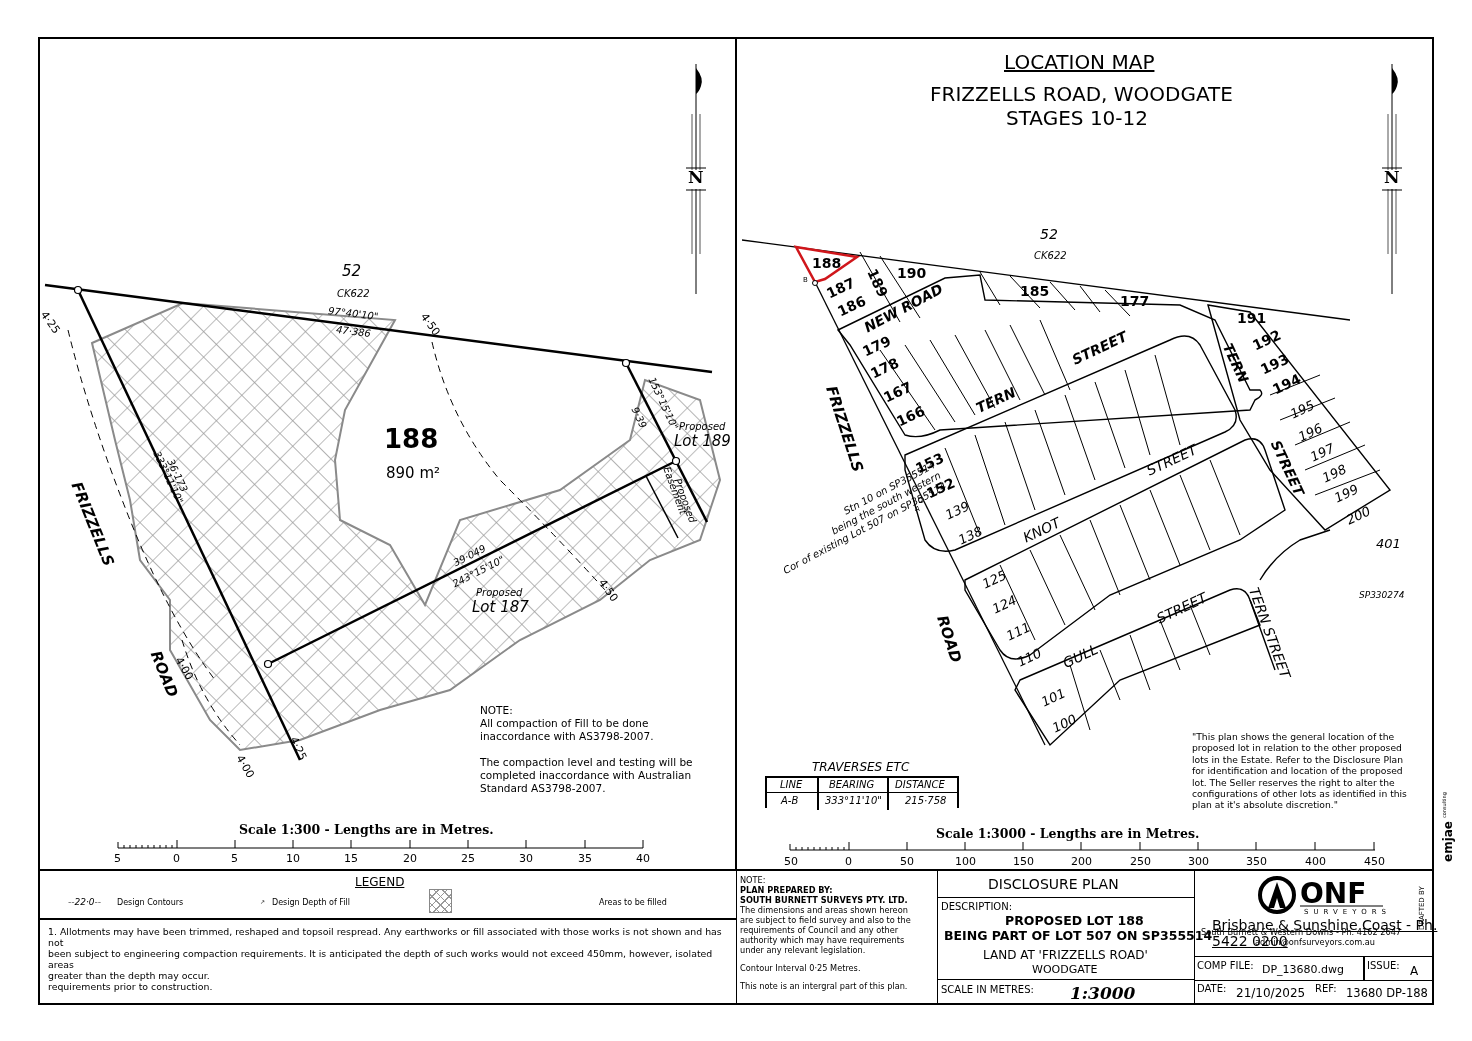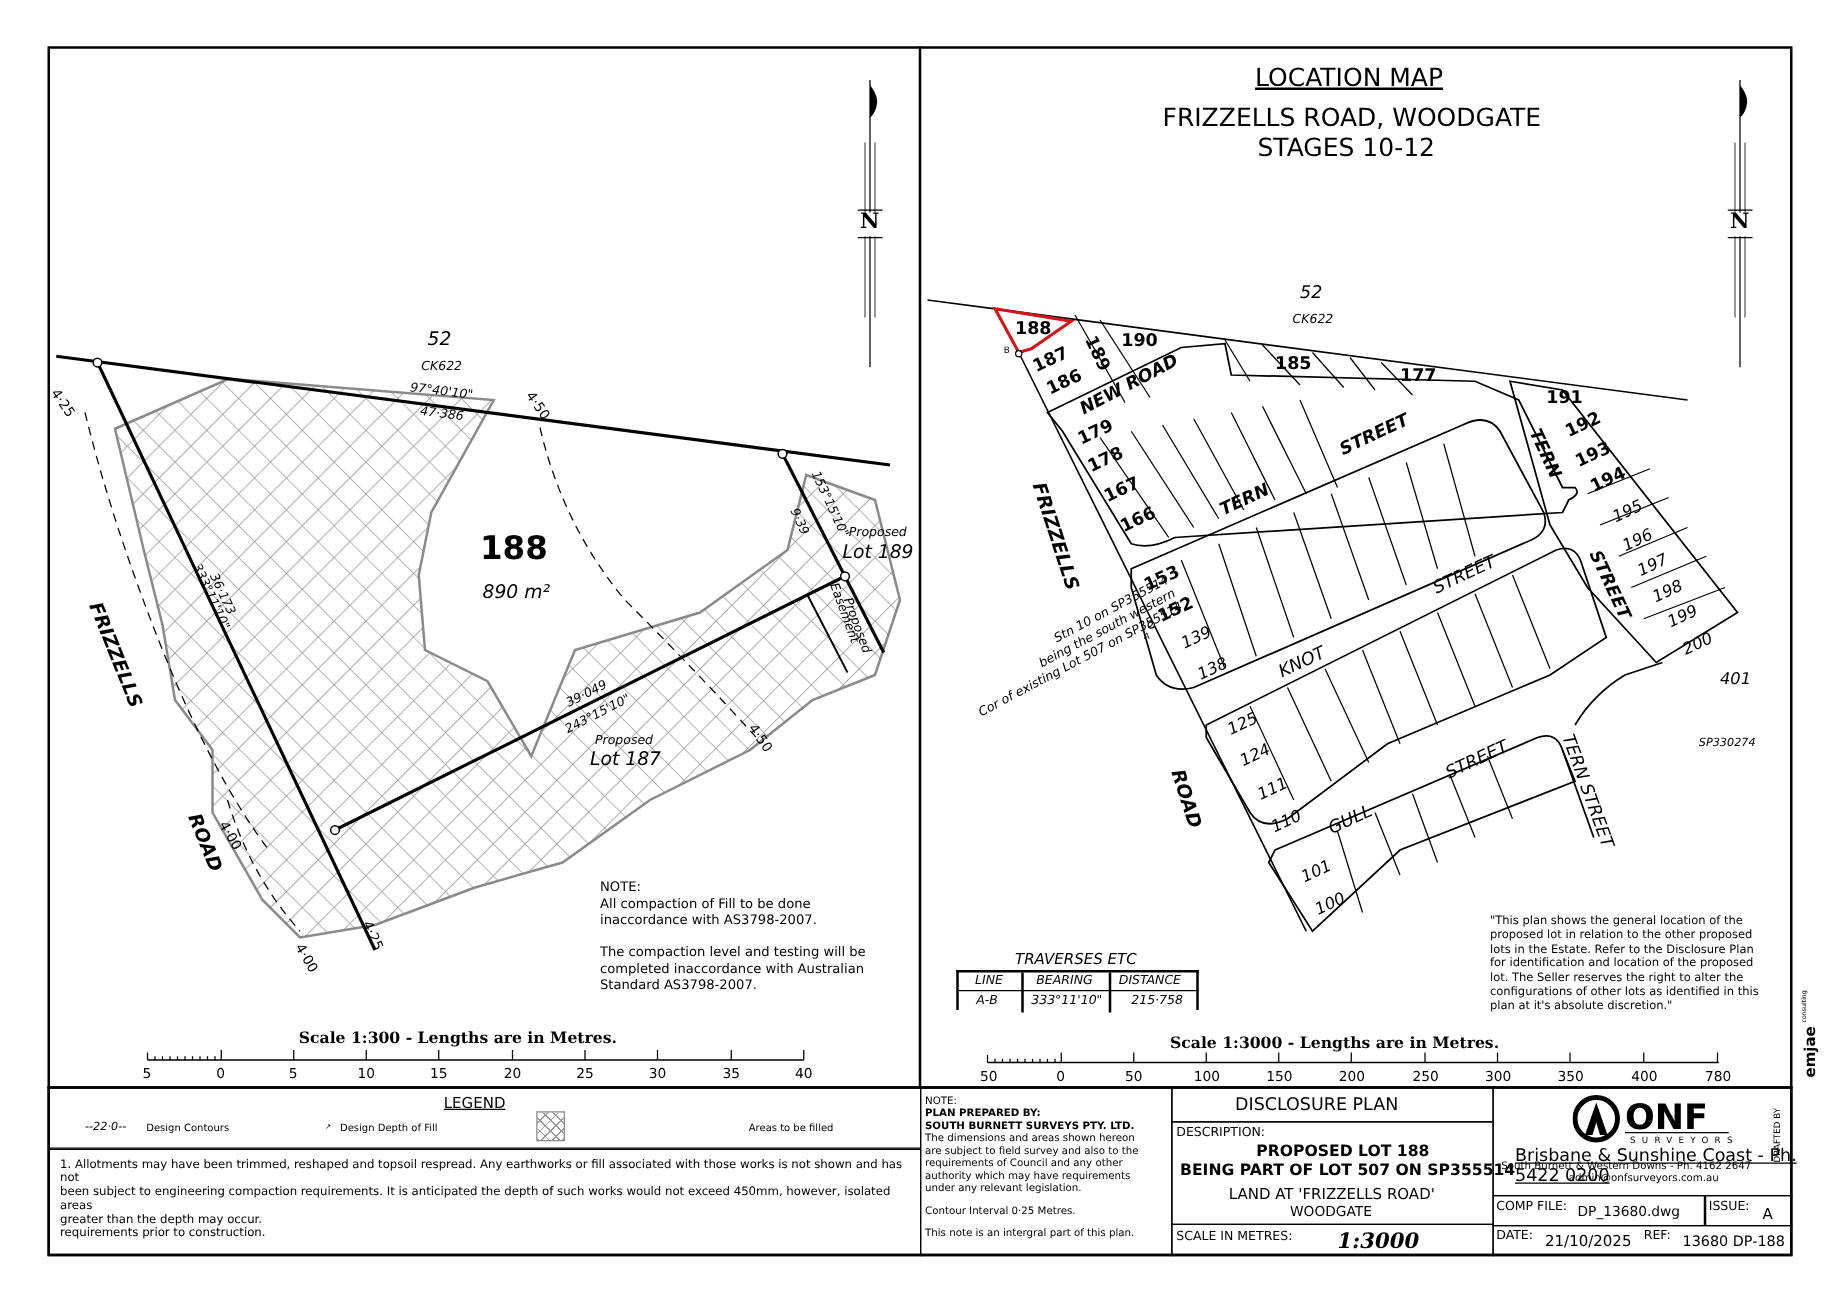--- a/index.html
+++ b/index.html
@@ -50,21 +50,21 @@
 <div class="abs" style="left:337px;top:288px;font-size:10px;font-style:italic;">CK622</div>
 <div class="abs" style="left:328px;top:308px;font-size:10px;font-style:italic;transform:rotate(7deg);">97°40'10"</div>
 <div class="abs" style="left:336px;top:326px;font-size:10px;font-style:italic;transform:rotate(7deg);">47·386</div>
 <div class="abs" style="left:38px;top:316px;font-size:11px;transform:rotate(55deg);">4·25</div>
 <div class="abs" style="left:418px;top:318px;font-size:11px;transform:rotate(55deg);">4·50</div>
 <div class="abs" style="left:596px;top:584px;font-size:11px;transform:rotate(55deg);">4·50</div>
 <div class="abs" style="left:172px;top:662px;font-size:11px;transform:rotate(60deg);">4·00</div>
 <div class="abs" style="left:233px;top:760px;font-size:11px;transform:rotate(60deg);">4·00</div>
 <div class="abs" style="left:286px;top:742px;font-size:11px;transform:rotate(65deg);">4·25</div>
 <div class="abs" style="left:384px;top:424px;font-size:26px;font-weight:bold;">188</div>
-<div class="abs" style="left:386px;top:464px;font-size:15px;font-style:italic;">890 m²</div>
+<div class="abs" style="left:386px;top:464px;font-size:15px;">890 m²</div>
 <div class="abs" style="left:635px;top:398px;font-size:10px;font-style:italic;transform:rotate(65deg);">153°15'10"</div>
 <div class="abs" style="left:628px;top:412px;font-size:10px;font-style:italic;transform:rotate(65deg);">9·39</div>
 <div class="abs" style="left:679px;top:421px;font-size:10px;font-style:italic;">Proposed</div>
 <div class="abs" style="left:674px;top:432px;font-size:15px;font-style:italic;">Lot 189</div>
 <div class="abs" style="left:662px;top:495px;font-size:10px;font-style:italic;transform:rotate(70deg);">Proposed</div>
 <div class="abs" style="left:650px;top:485px;font-size:10px;font-style:italic;transform:rotate(70deg);">Easement</div>
 <div class="abs" style="left:452px;top:550px;font-size:10px;font-style:italic;transform:rotate(-27deg);">39·049</div>
 <div class="abs" style="left:450px;top:566px;font-size:10px;font-style:italic;transform:rotate(-27deg);">243°15'10"</div>
 <div class="abs" style="left:476px;top:587px;font-size:10px;font-style:italic;">Proposed</div>
 <div class="abs" style="left:472px;top:598px;font-size:15px;font-style:italic;">Lot 187</div>
@@ -321,21 +321,21 @@
   <span class="abs" style="left:4px">50</span>
   <span class="abs" style="left:65px">0</span>
   <span class="abs" style="left:120px">50</span>
   <span class="abs" style="left:175px">100</span>
   <span class="abs" style="left:233px">150</span>
   <span class="abs" style="left:291px">200</span>
   <span class="abs" style="left:350px">250</span>
   <span class="abs" style="left:408px">300</span>
   <span class="abs" style="left:466px">350</span>
   <span class="abs" style="left:525px">400</span>
-  <span class="abs" style="left:584px">780</span>
+  <span class="abs" style="left:584px">450</span>
 </div>
 
 <div class="cell" style="left:38px;top:869px;width:699px;height:50px;border-width:2px 1px 1.5px 2px;"></div>
 <div class="abs" style="left:355px;top:875px;font-size:12px;text-decoration:underline;">LEGEND</div>
 <div class="abs" style="left:68px;top:897px;font-size:9px;font-style:italic;">--22·0--</div>
 <div class="abs" style="left:117px;top:898px;font-size:8px;">Design Contours</div>
 <div class="abs" style="left:260px;top:898px;font-size:6px;">↗</div>
 <div class="abs" style="left:272px;top:898px;font-size:8px;">Design Depth of Fill</div>
 <div class="abs" style="left:429px;top:889px;width:21px;height:22px;border:1px solid #888;background-image:repeating-linear-gradient(45deg,#999 0 1px,transparent 1px 6px),repeating-linear-gradient(-45deg,#999 0 1px,transparent 1px 6px);"></div>
 <div class="abs" style="left:599px;top:898px;font-size:8px;">Areas to be filled</div>

